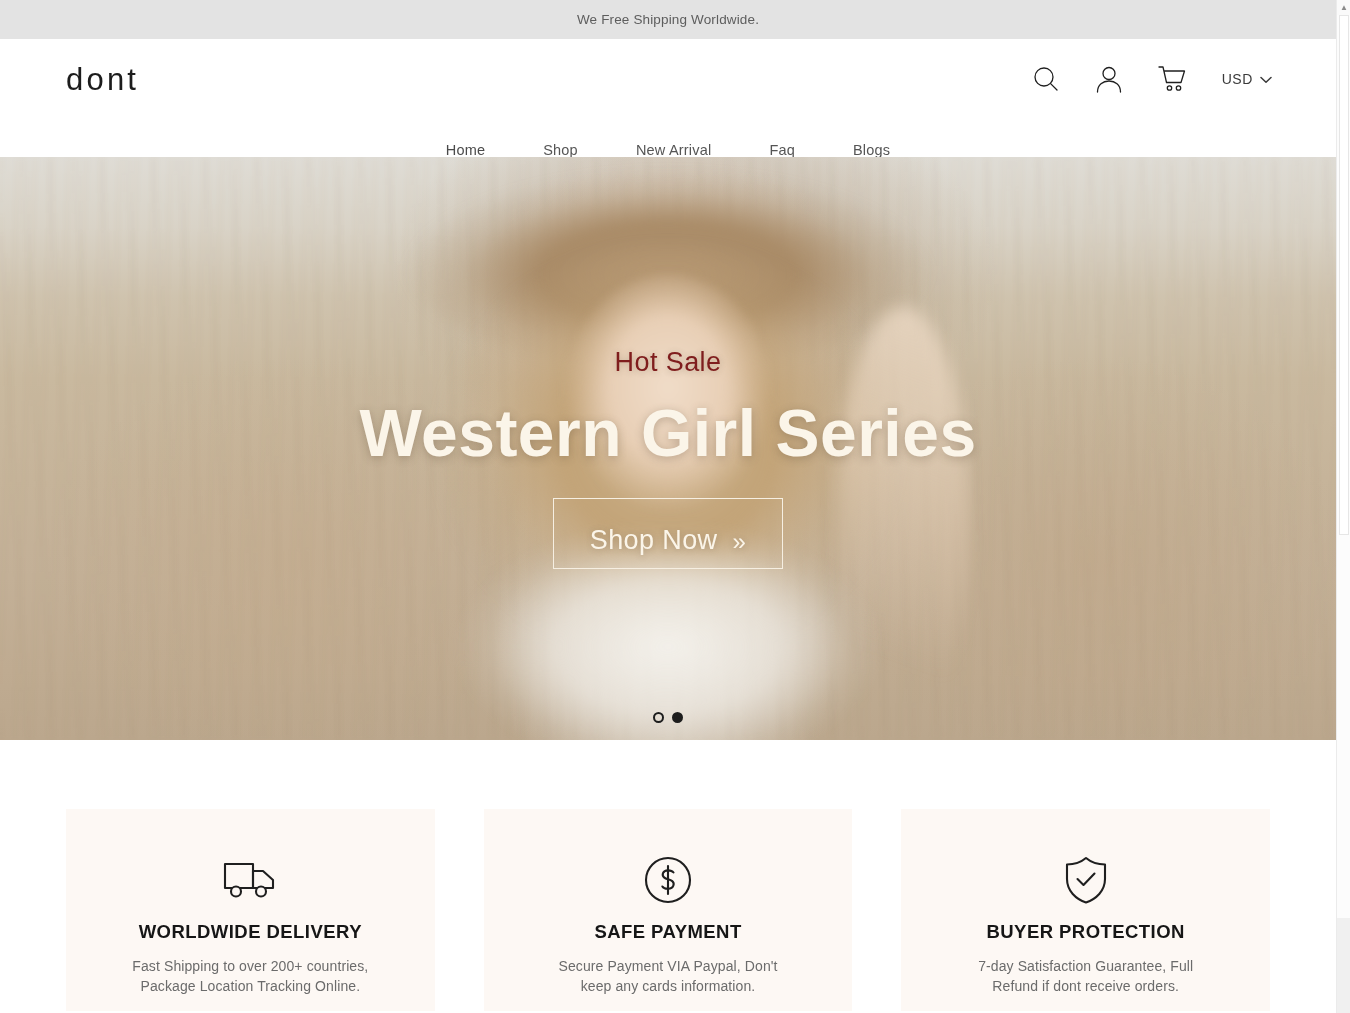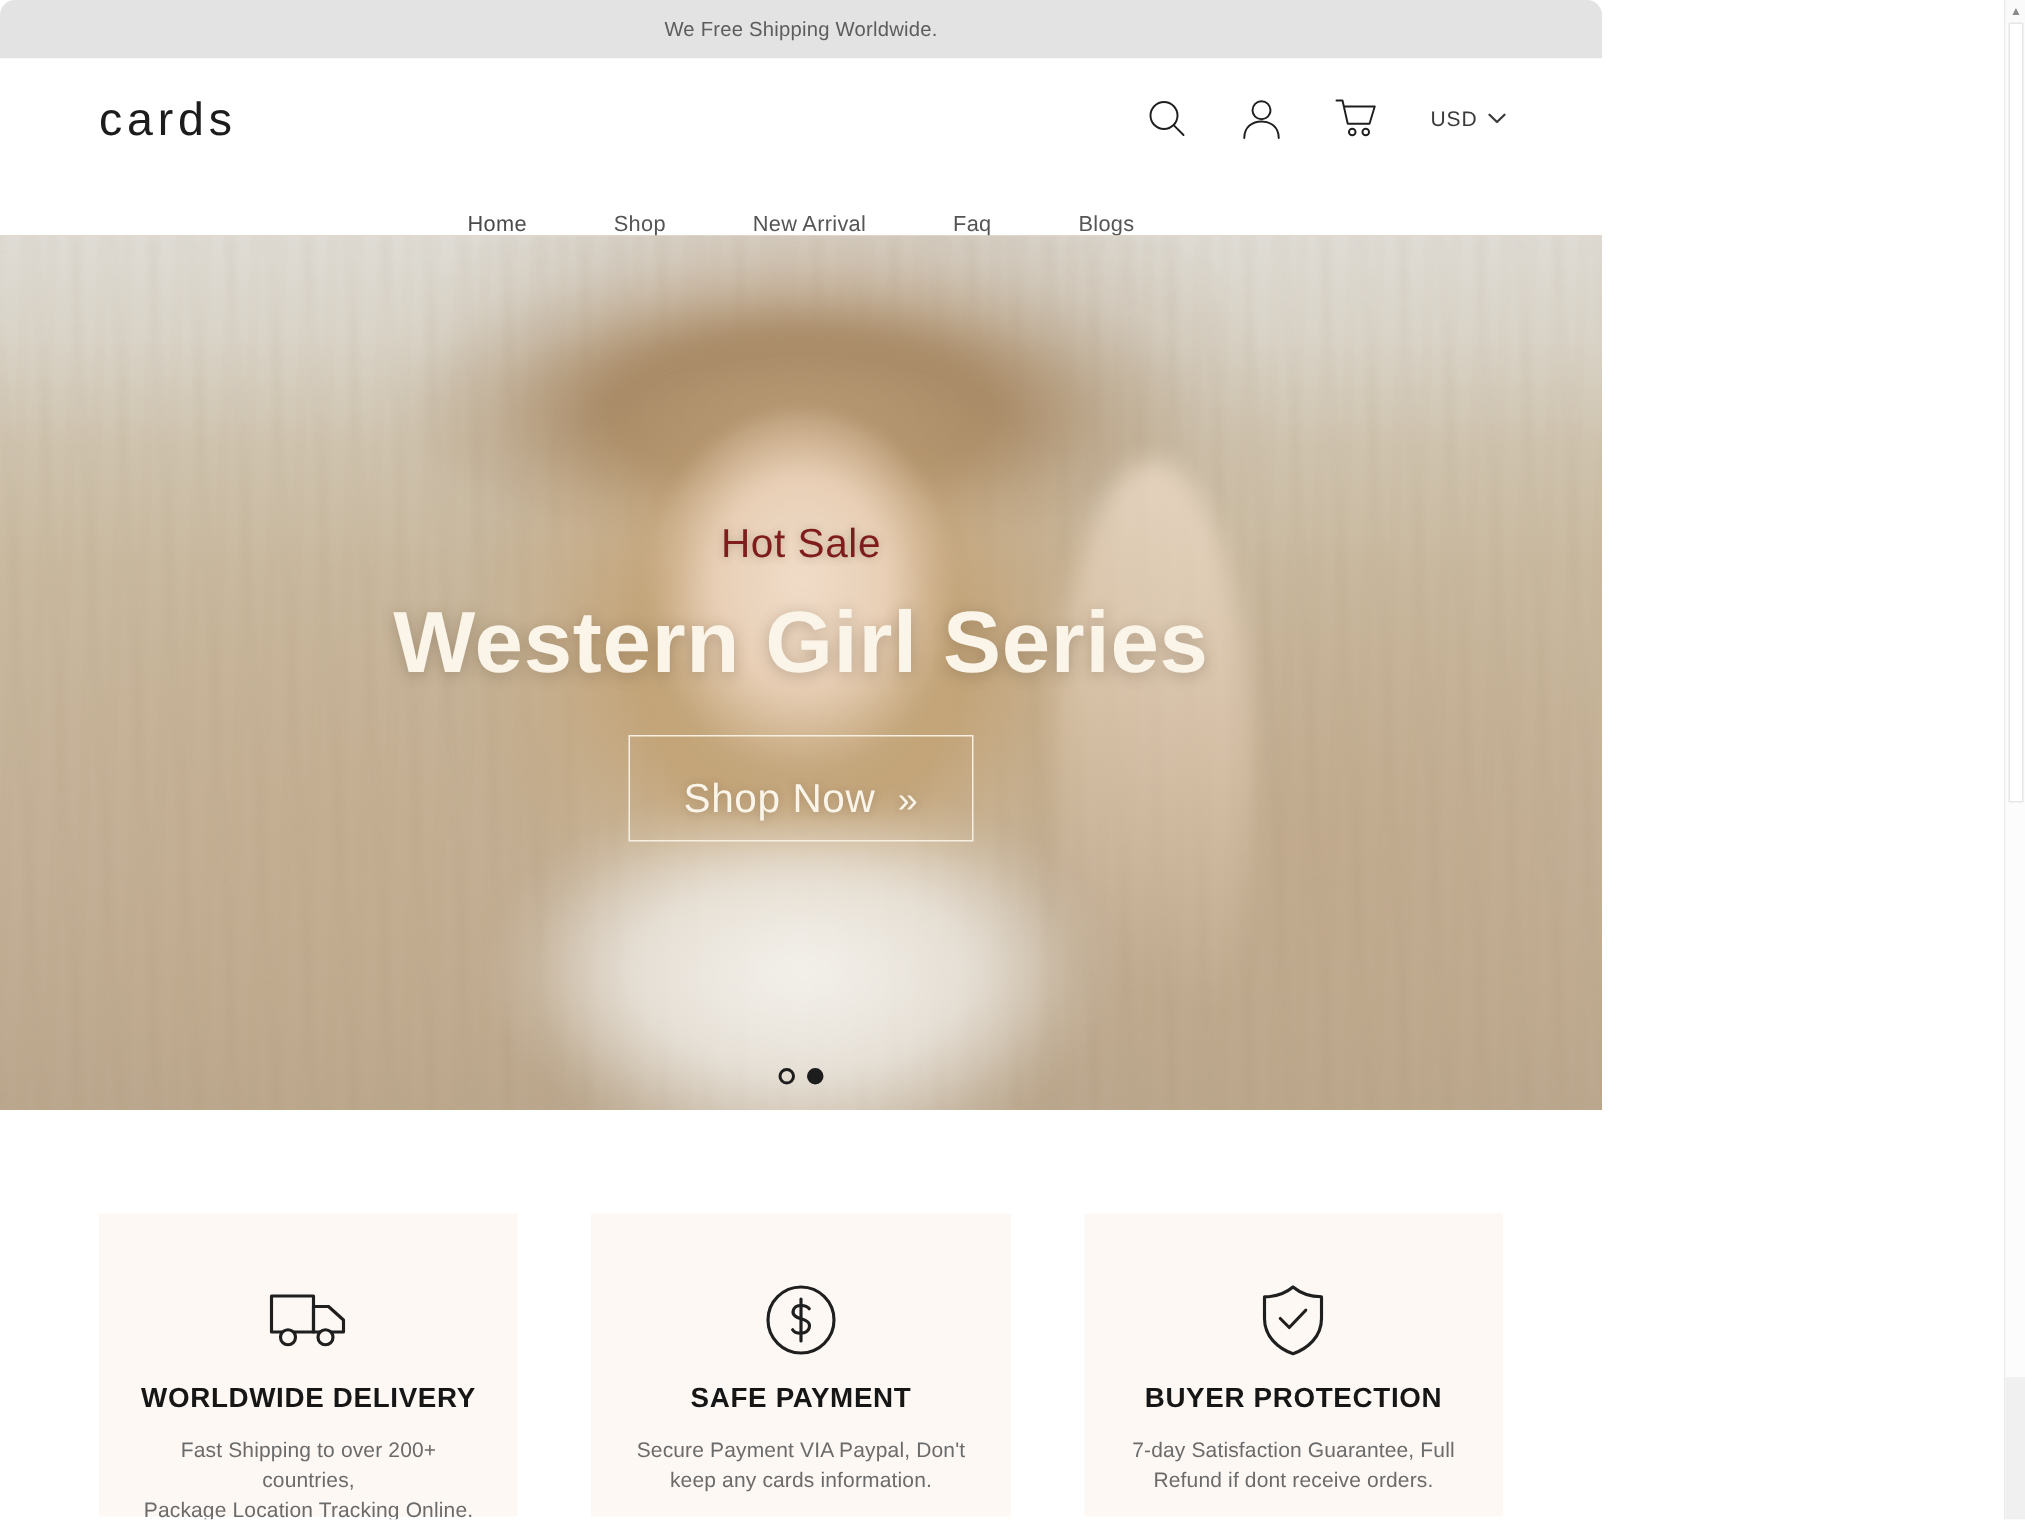--- a/index.html
+++ b/index.html
@@ -17,25 +17,24 @@
     position: relative;
     width: 1350px;
     height: 1013px;
     overflow: hidden;
   }
 
   
   .viewport {
     position: absolute;
     left: 0; top: 0;
-    width: 1068px;
+    width: 1336px;
     height: 1013px;
     overflow: hidden;
     background: #fff;
-    border-radius: 10px;
   }
 
   
   .announce {
     height: 39px;
     background: #e3e3e3;
     display: flex;
     align-items: center;
     justify-content: center;
   }
@@ -234,21 +233,21 @@
   .hero-eyebrow {
     font-size: 27px;
     color: #7f1d1d;
     letter-spacing: .4px;
     font-weight: 400;
     text-shadow: 0 1px 6px rgba(90,70,50,.30);
     line-height: 1;
   }
   .hero-title {
     margin-top: 24px;
-    font-size: 58px;
+    font-size: 66px;
     font-weight: 700;
     color: #fbf5e9;
     letter-spacing: .5px;
     line-height: 1;
     text-shadow: 0 2px 10px rgba(90,70,50,.32);
     white-space: nowrap;
   }
   .hero-cta {
     margin-top: 32px;
     border: 1.5px solid #f6efe2;
@@ -379,21 +378,21 @@
 
   <div class="viewport">
 
     <div class="announce">
       <span class="announce-text">We Free Shipping Worldwide.</span>
     </div>
 
     <header class="header">
       <div class="header-top">
 
-        <div class="logo">cards</div>
+        <div class="logo">dont</div>
 
         <div class="header-actions">
 
           <div class="icon-btn">
             <svg width="30" height="30" viewBox="0 0 30 30" fill="none" stroke="#1f1f1f" stroke-width="1.3">
               <circle cx="13" cy="13" r="9"></circle>
               <line x1="19.6" y1="19.6" x2="26" y2="26" stroke-linecap="round"></line>
             </svg>
           </div>
 

